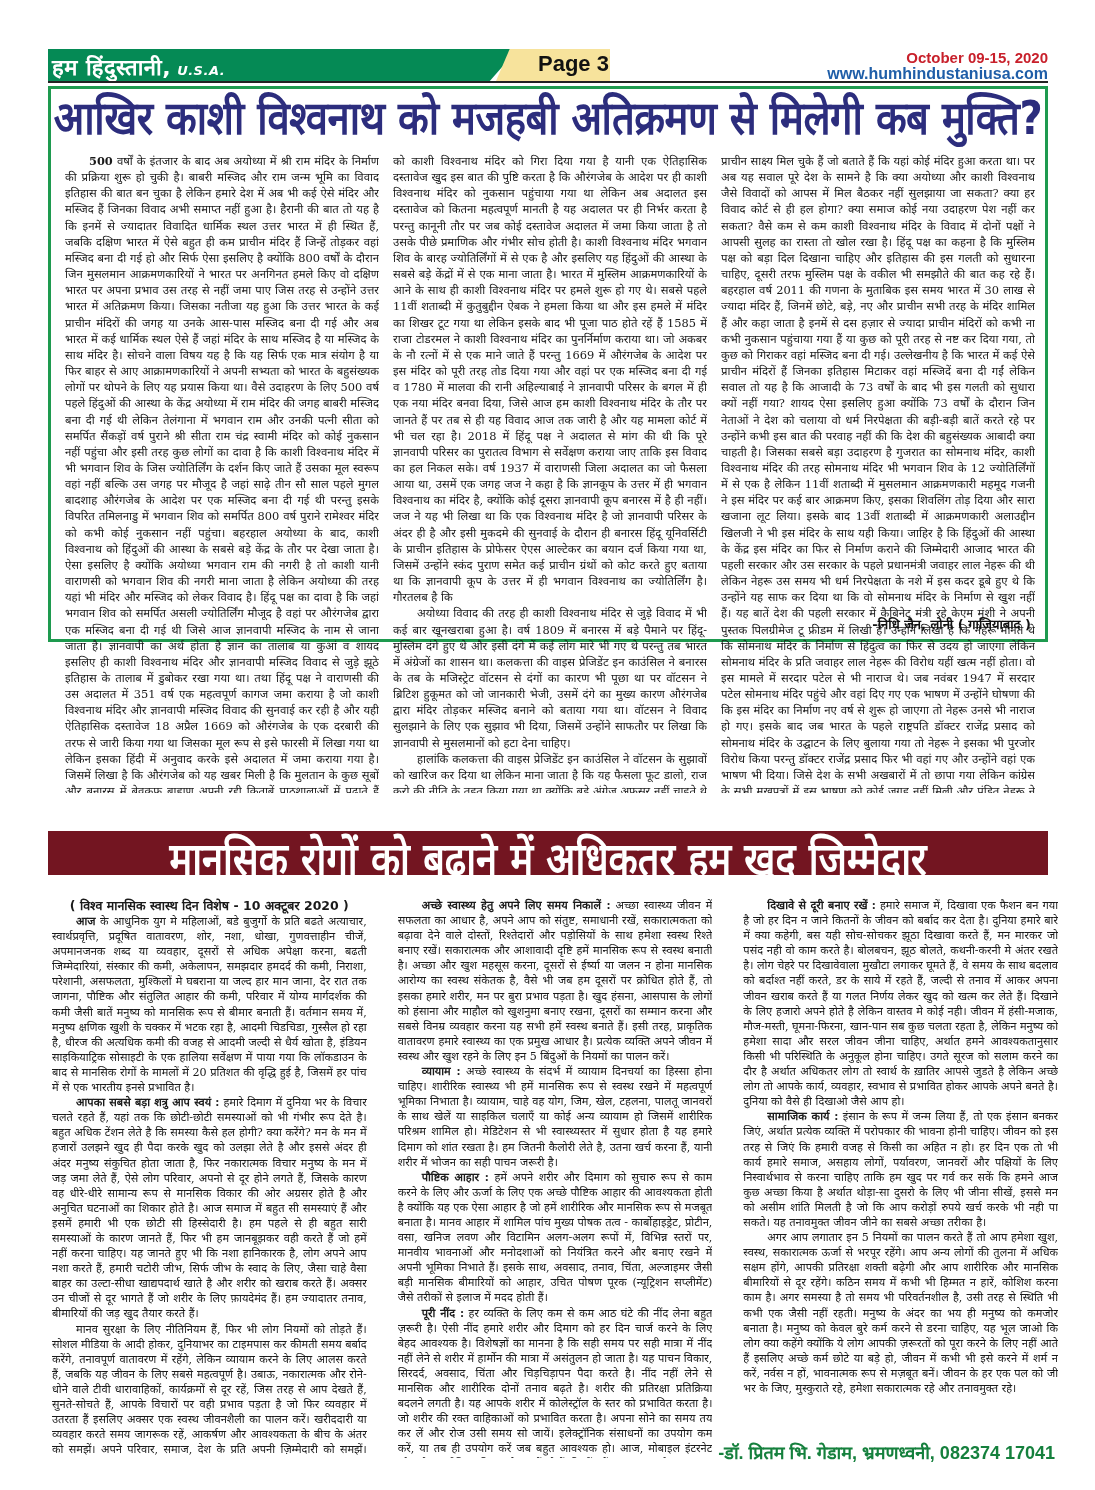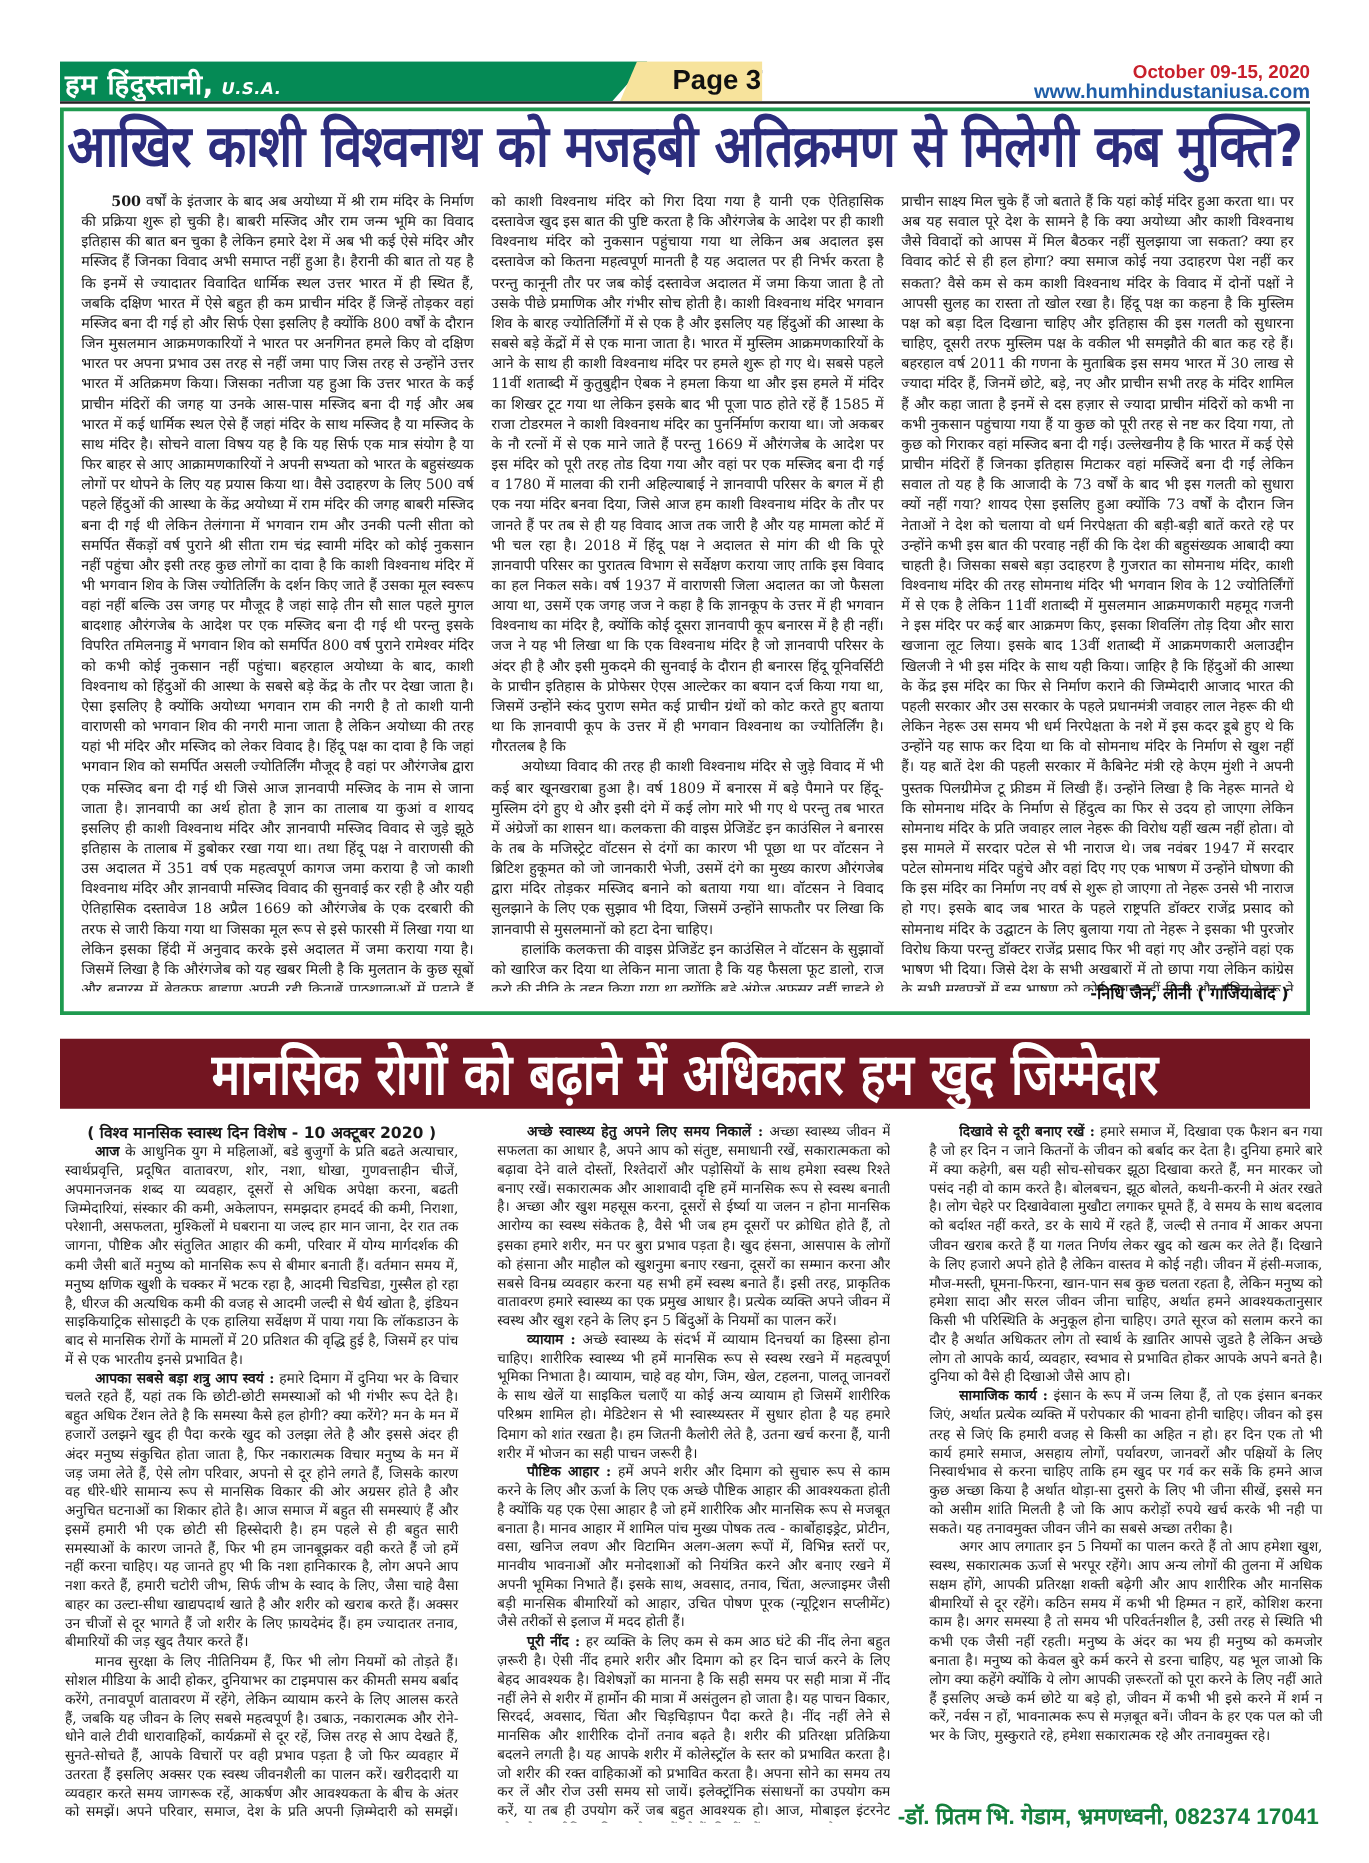--- a/index.html
+++ b/index.html
@@ -16,34 +16,34 @@
   .mast-page { position: absolute; left: 448px; top: 0; width: 114px; height: 32px; background: #f7e39c;
     clip-path: polygon(12% 0, 100% 0, 100% 100%, 0 100%); }
   .mast-page span { position: absolute; left: 42px; top: 2px; font-family: "Liberation Sans", sans-serif;
     font-weight: bold; font-size: 22px; color: #111; white-space: nowrap; }
   .mast-date { position: absolute; right: 12px; top: 0; text-align: right; font-family: "Liberation Sans", sans-serif; }
   .mast-date .date { color: #c8202b; font-weight: bold; font-size: 15px; line-height: 17px; }
   .mast-date .url { color: #1f5ea8; font-weight: bold; font-size: 16px; line-height: 15px; }
   .mast-rule { position: absolute; left: 0; top: 32px; width: 1000px; height: 2px; background: #222; }
 
   
-  .article1 { position: absolute; left: 48px; top: 86px; width: 1000px; height: 726px; border: 3px solid #1e9a4f; }
+  .article1 { position: absolute; left: 48px; top: 86px; width: 1000px; height: 556px; border: 3px solid #1e9a4f; }
   .headline1 { position: absolute; left: 0; right: 0; top: 2px; height: 54px; text-align: center;
     font-family: "DejaVu Sans", sans-serif; font-weight: bold; color: #2c2d7d; font-size: 40px; line-height: 54px;
     white-space: nowrap; letter-spacing: -0.5px; transform: scaleY(1.15); }
   .cols1 { position: absolute; left: 14px; top: 64px; width: 970px; height: 640px; display: flex; gap: 14px; }
   .col { flex: 1 1 0; overflow: hidden; font-size: 11.4px; line-height: 16.15px; text-align: justify; }
   .col p { text-indent: 24px; }
   .col p.noindent { text-indent: 0; }
   .col b { font-weight: bold; }
   .byline1 { position: absolute; right: 14px; bottom: 6px; font-family: "DejaVu Sans", sans-serif;
     font-weight: bold; font-size: 13px; color: #111; }
 
   
-  .banner2 { position: absolute; left: 48px; top: 831px; width: 1000px; height: 56px; background: #731521; }
+  .banner2 { position: absolute; left: 48px; top: 831px; width: 1000px; height: 44px; background: #731521; }
   .headline2 { position: absolute; left: 0; right: 0; top: 0; height: 60px; text-align: center;
     font-family: "DejaVu Sans", sans-serif; font-weight: bold; color: #fff; font-size: 38px; line-height: 58px;
     white-space: nowrap; transform: scaleY(1.2); }
   .cols2 { position: absolute; left: 52px; top: 898px; width: 1006px; height: 560px; display: flex; gap: 31px; }
   .cols2 .col { font-size: 11.1px; line-height: 15.1px; }
   .subhead2 { text-align: center; font-weight: bold; font-family: "DejaVu Sans", sans-serif; font-size: 12.5px;
     line-height: 16px; text-indent: 0 !important; }
   .byline2 { position: absolute; right: 40px; top: 1440px; font-family: Liberation Sans, sans-serif;
     font-weight: bold; font-size: 18px; color: #15803d; white-space: nowrap; }
 </style>

